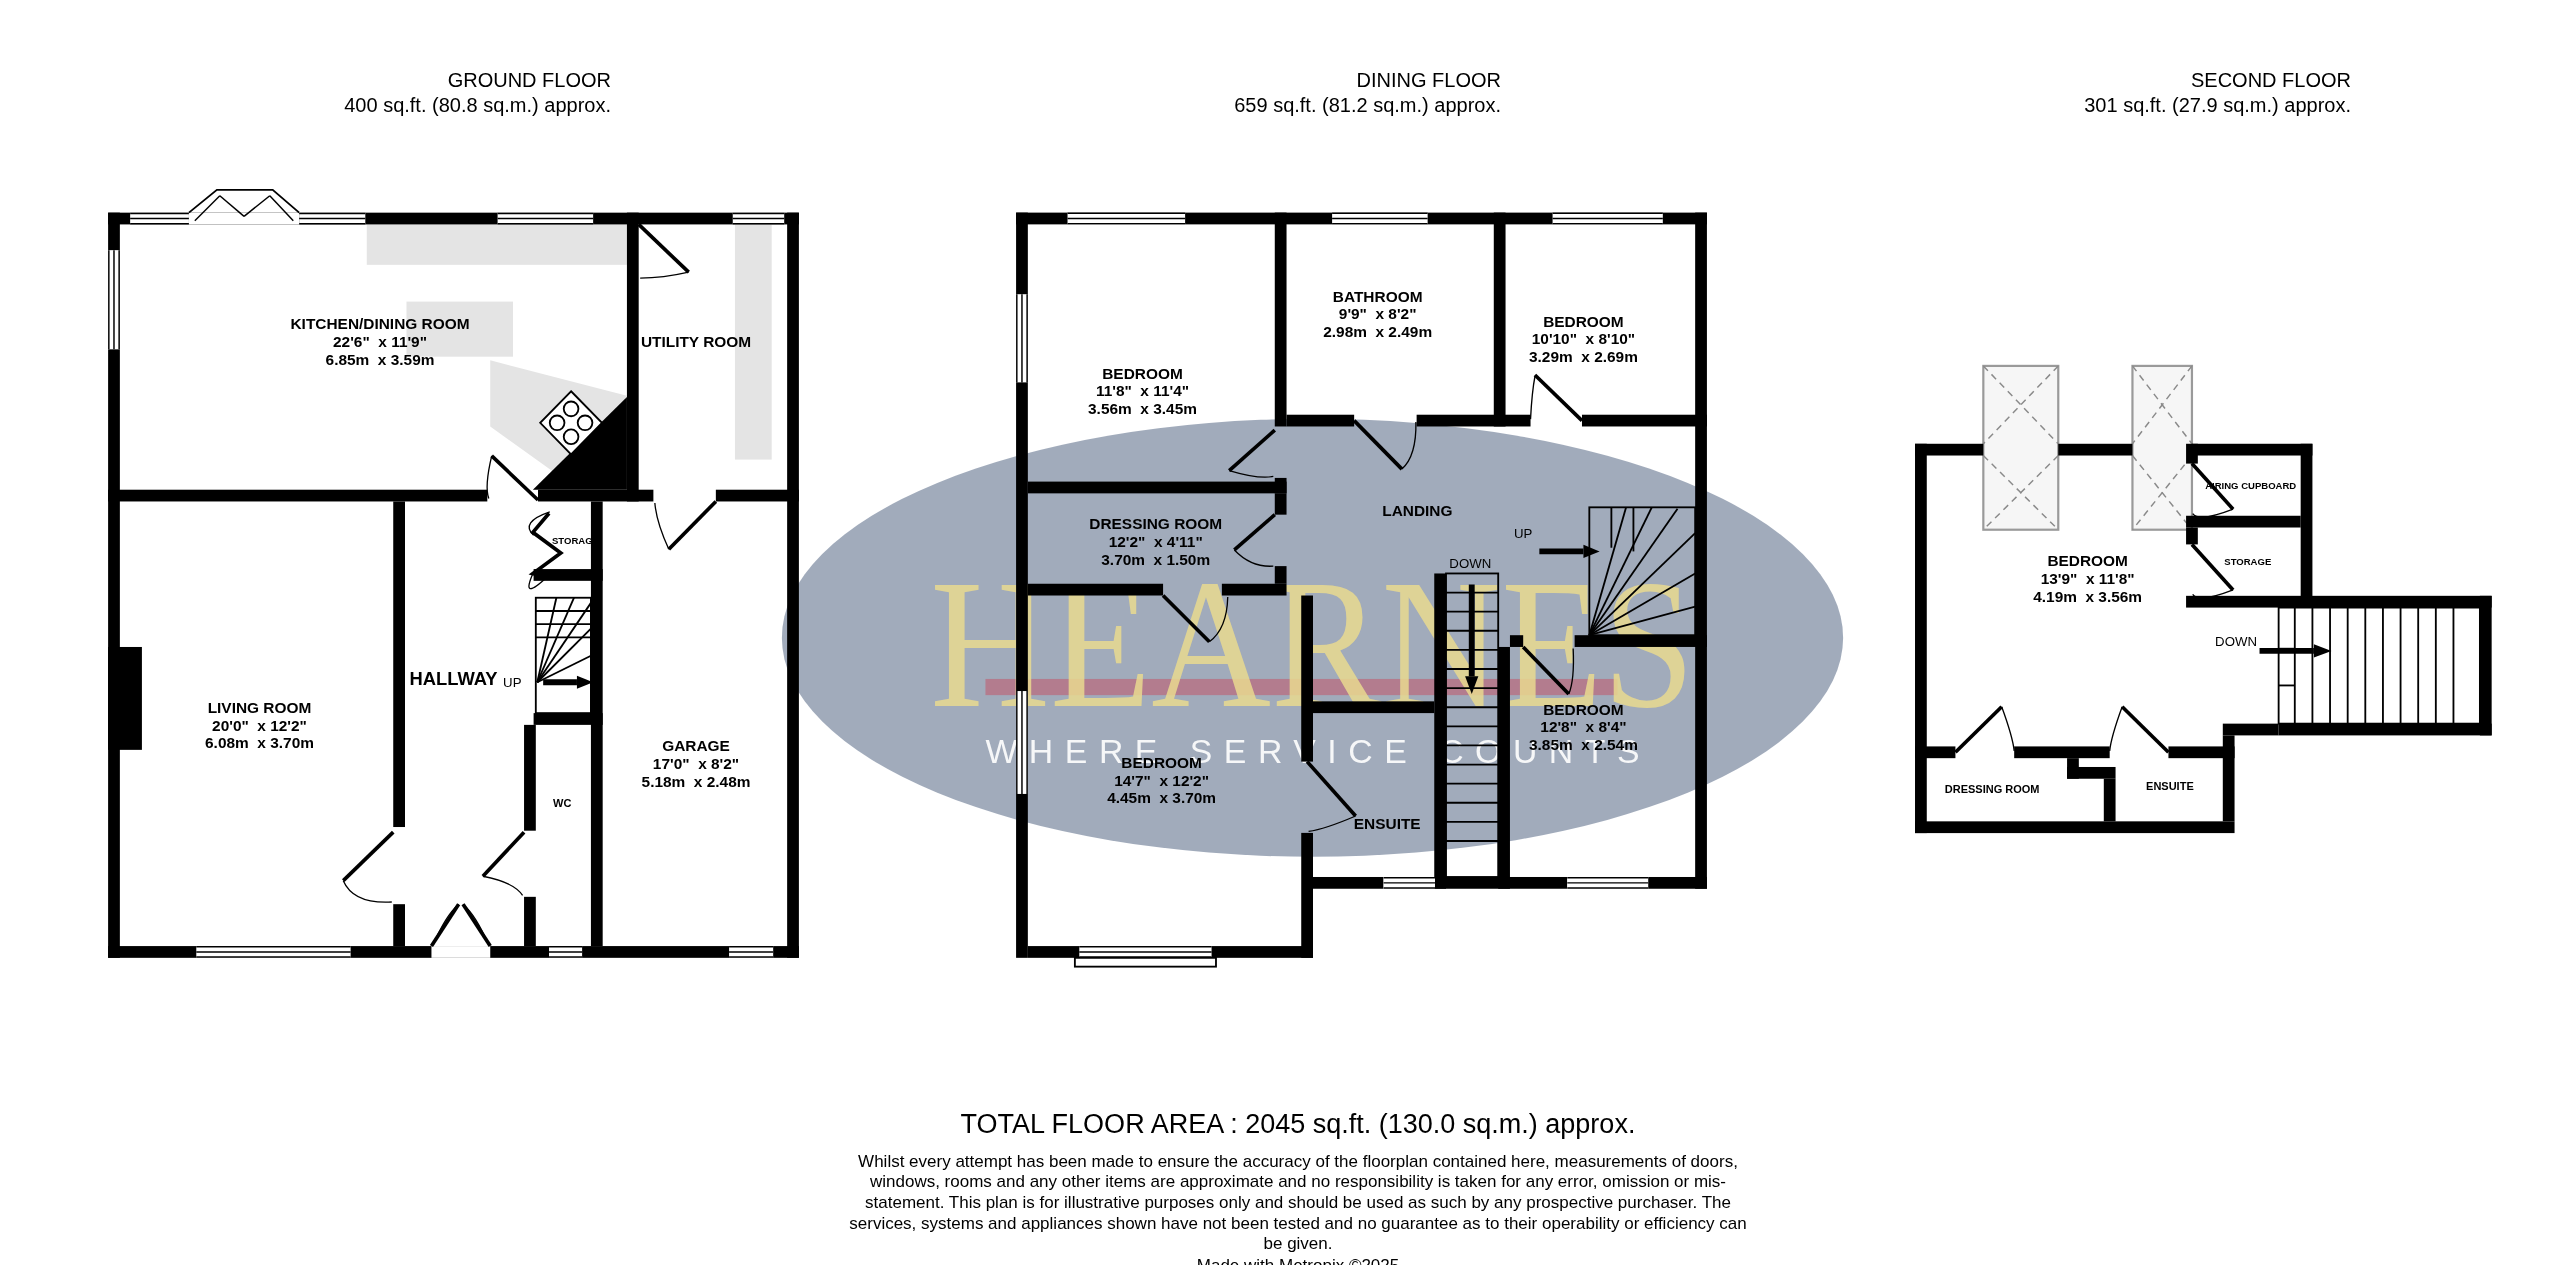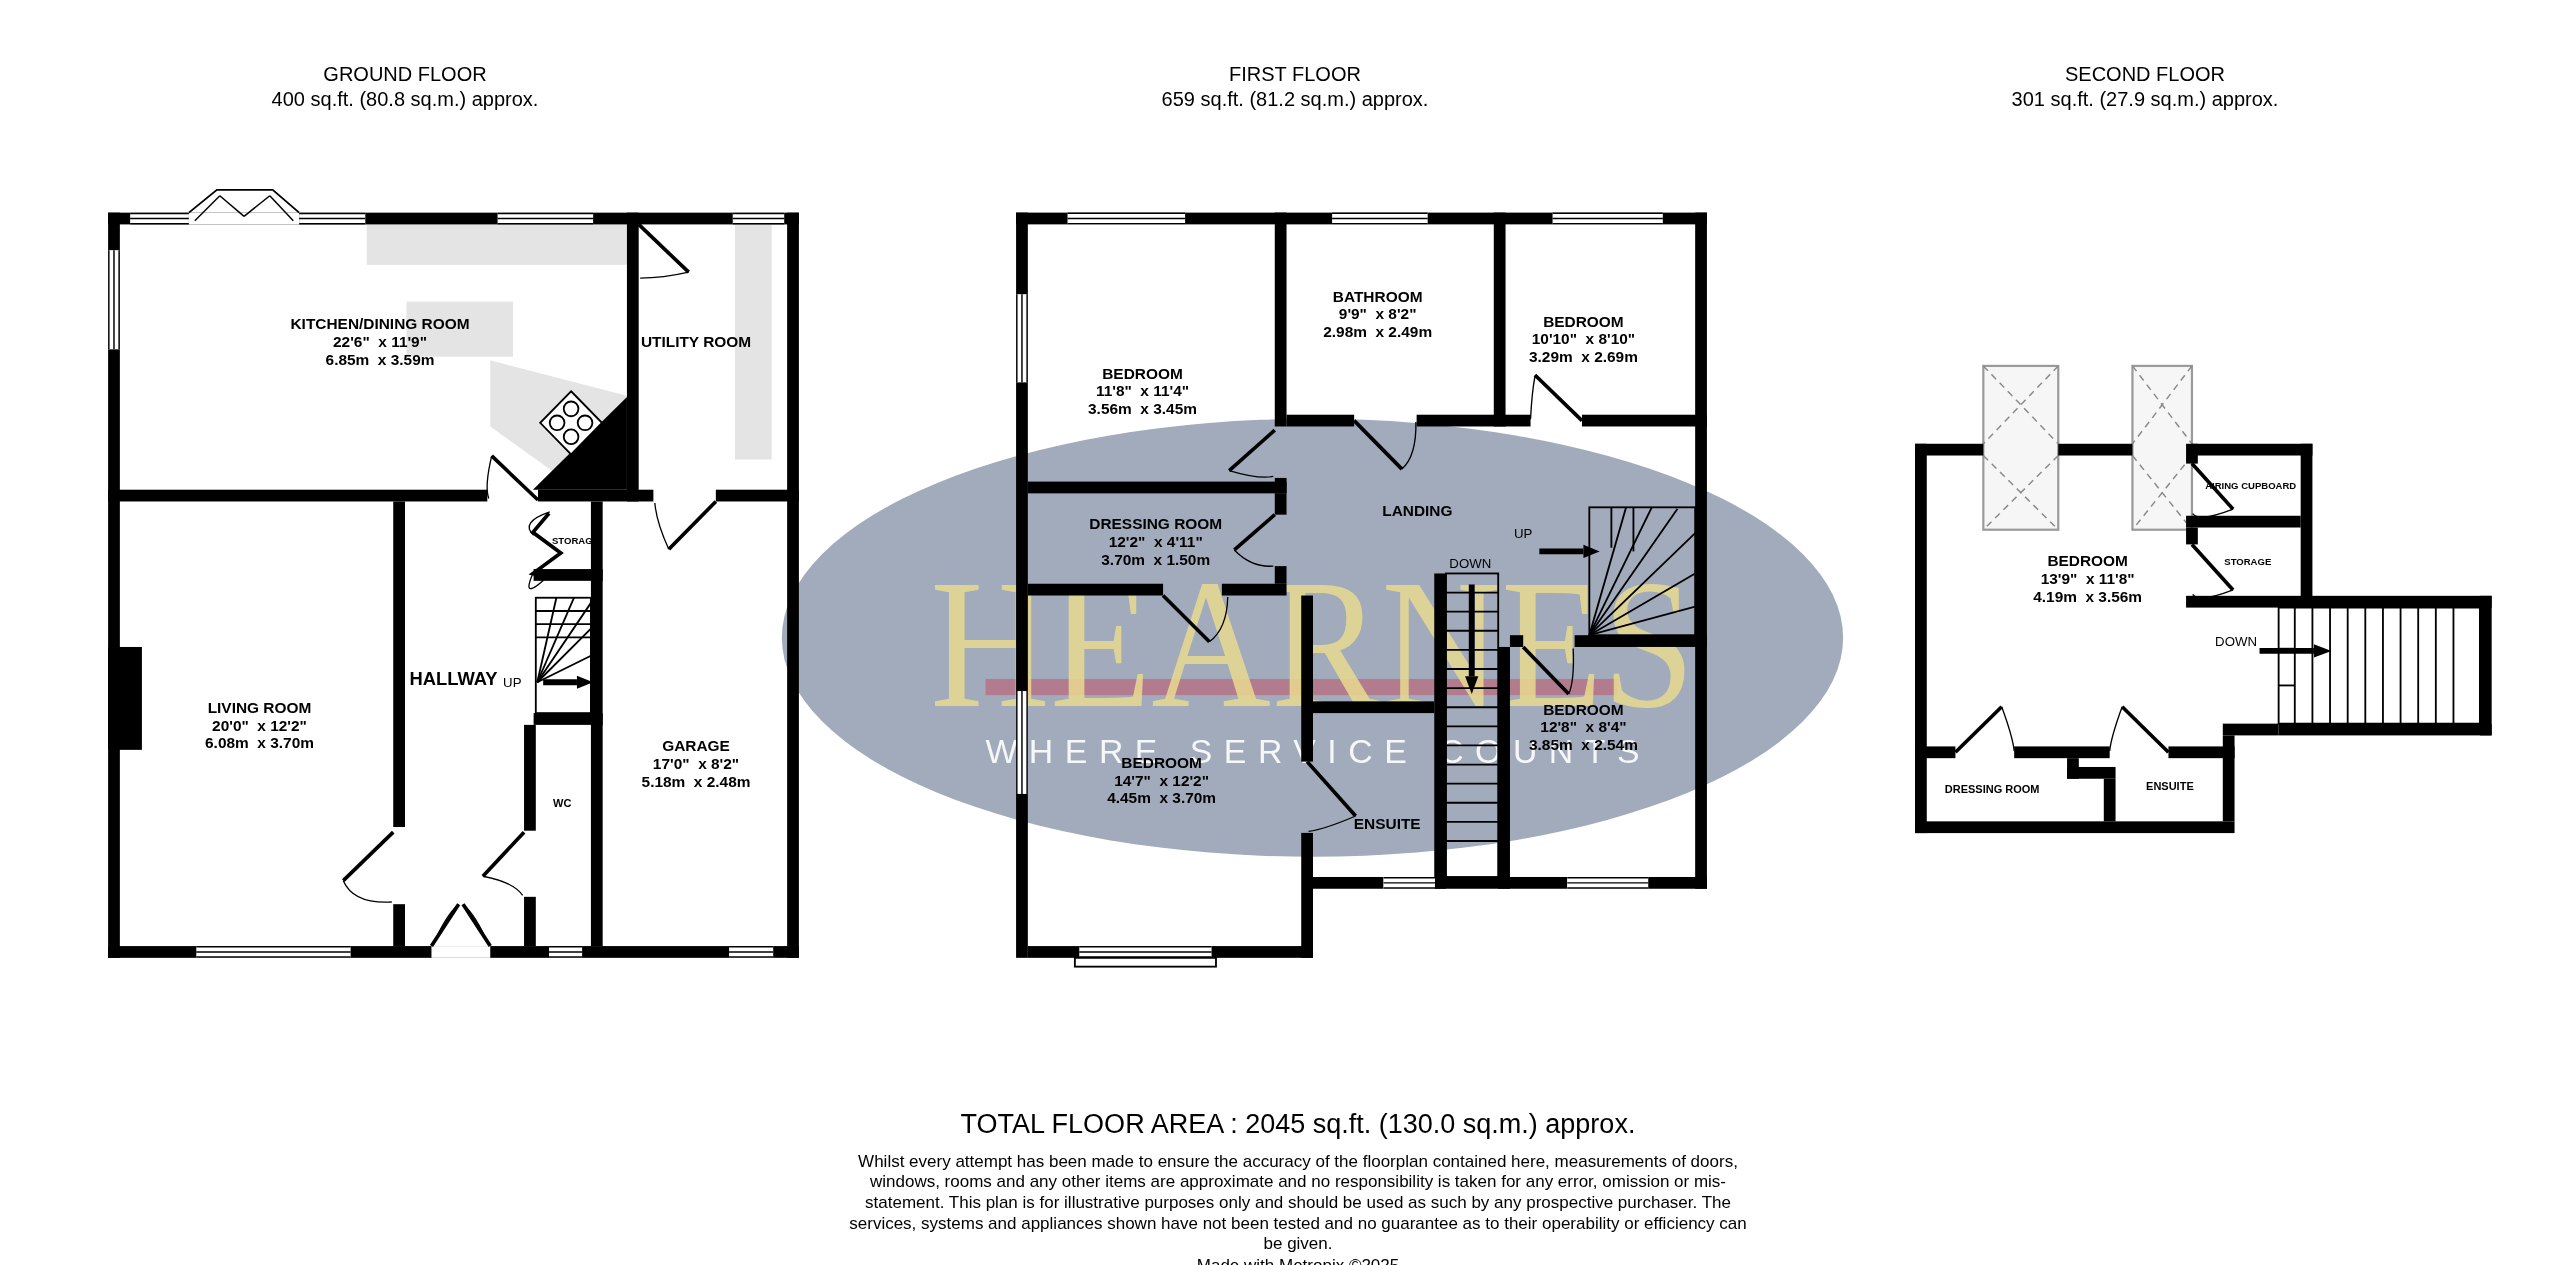--- a/index.html
+++ b/index.html
@@ -1,18 +1,18 @@
 <!DOCTYPE html>
 <html style="font-size:11.8px"><head>
 <meta charset="utf-8">
 <style>
   html,body{margin:0;padding:0;}
   body{width:2576px;height:1265px;background:#ffffff;position:relative;overflow:hidden;
        font-family:"Liberation Sans",sans-serif;color:#000;}
-  .hdr{position:absolute;top:62px;width:412px;text-align:center;font-size:20px;line-height:25px;z-index:3;}
+  .hdr{position:absolute;top:68px;width:412px;text-align:right;font-size:20px;line-height:25px;z-index:3;}
   .plan{position:absolute;z-index:2;}
   .wm{position:absolute;z-index:1;}
   .w{fill:#000;}
   .thin{stroke:#000;stroke-width:2.5;fill:none;}
   .arc{stroke:#000;stroke-width:1.8;fill:none;}
   .leaf{stroke:#000;stroke-width:5;fill:none;}
   .winr{fill:#fff;}
   .winl{stroke:#000;stroke-width:2;fill:none;}
   .gray{fill:#e4e4e4;}
   .lgray{fill:#f6f6f6;stroke:#9a9a9a;stroke-width:3;}
@@ -30,21 +30,21 @@
   .brand{font-family:"Liberation Serif",serif;}
 </style>
 </head>
 <body>
 
 <div class="hdr" style="left:199px;">
   <div>GROUND FLOOR</div>
   <div>400 sq.ft. (80.8 sq.m.) approx.</div>
 </div>
 <div class="hdr" style="left:1089px;">
-  <div>FIRST FLOOR</div>
+  <div>DINING FLOOR</div>
   <div>659 sq.ft. (81.2 sq.m.) approx.</div>
 </div>
 <div class="hdr" style="left:1939px;">
   <div>SECOND FLOOR</div>
   <div>301 sq.ft. (27.9 sq.m.) approx.</div>
 </div>
 
 <svg class="wm" style="left:776px;top:412px;" width="1073" height="456" viewBox="0 0 1460 620">
   <ellipse cx="730" cy="307" rx="722" ry="298" fill-opacity="0.45" fill="#2f4469"></ellipse>
   <rect x="285" y="363" width="860" height="22" fill-opacity="0.55" fill="#c2556a"></rect>

